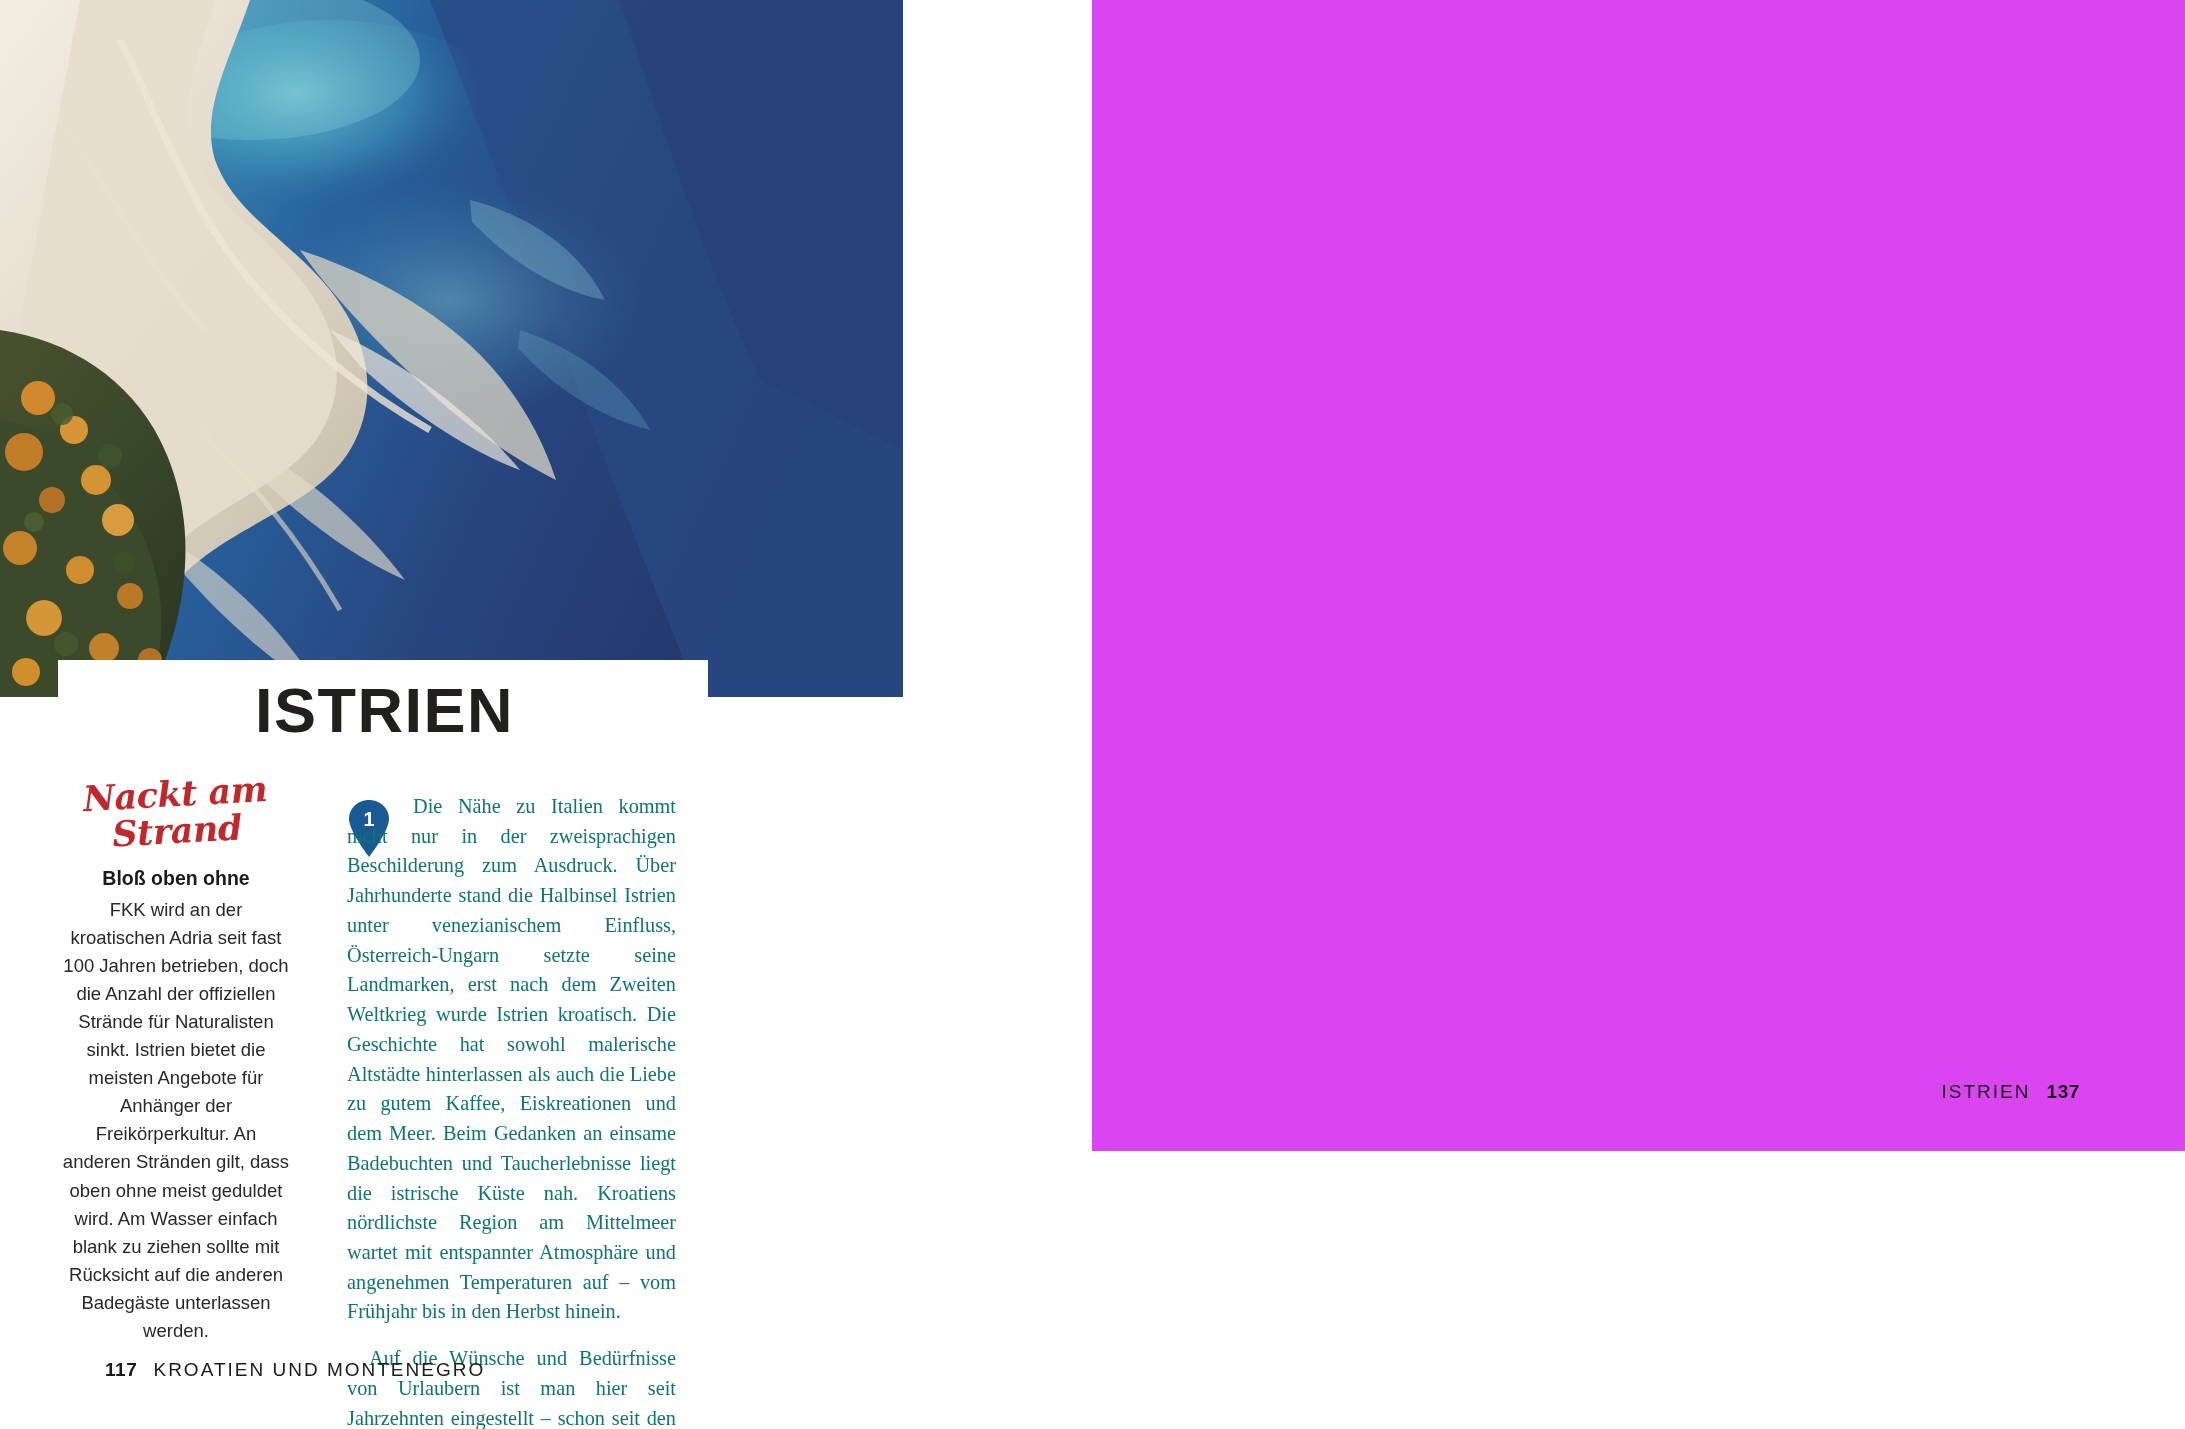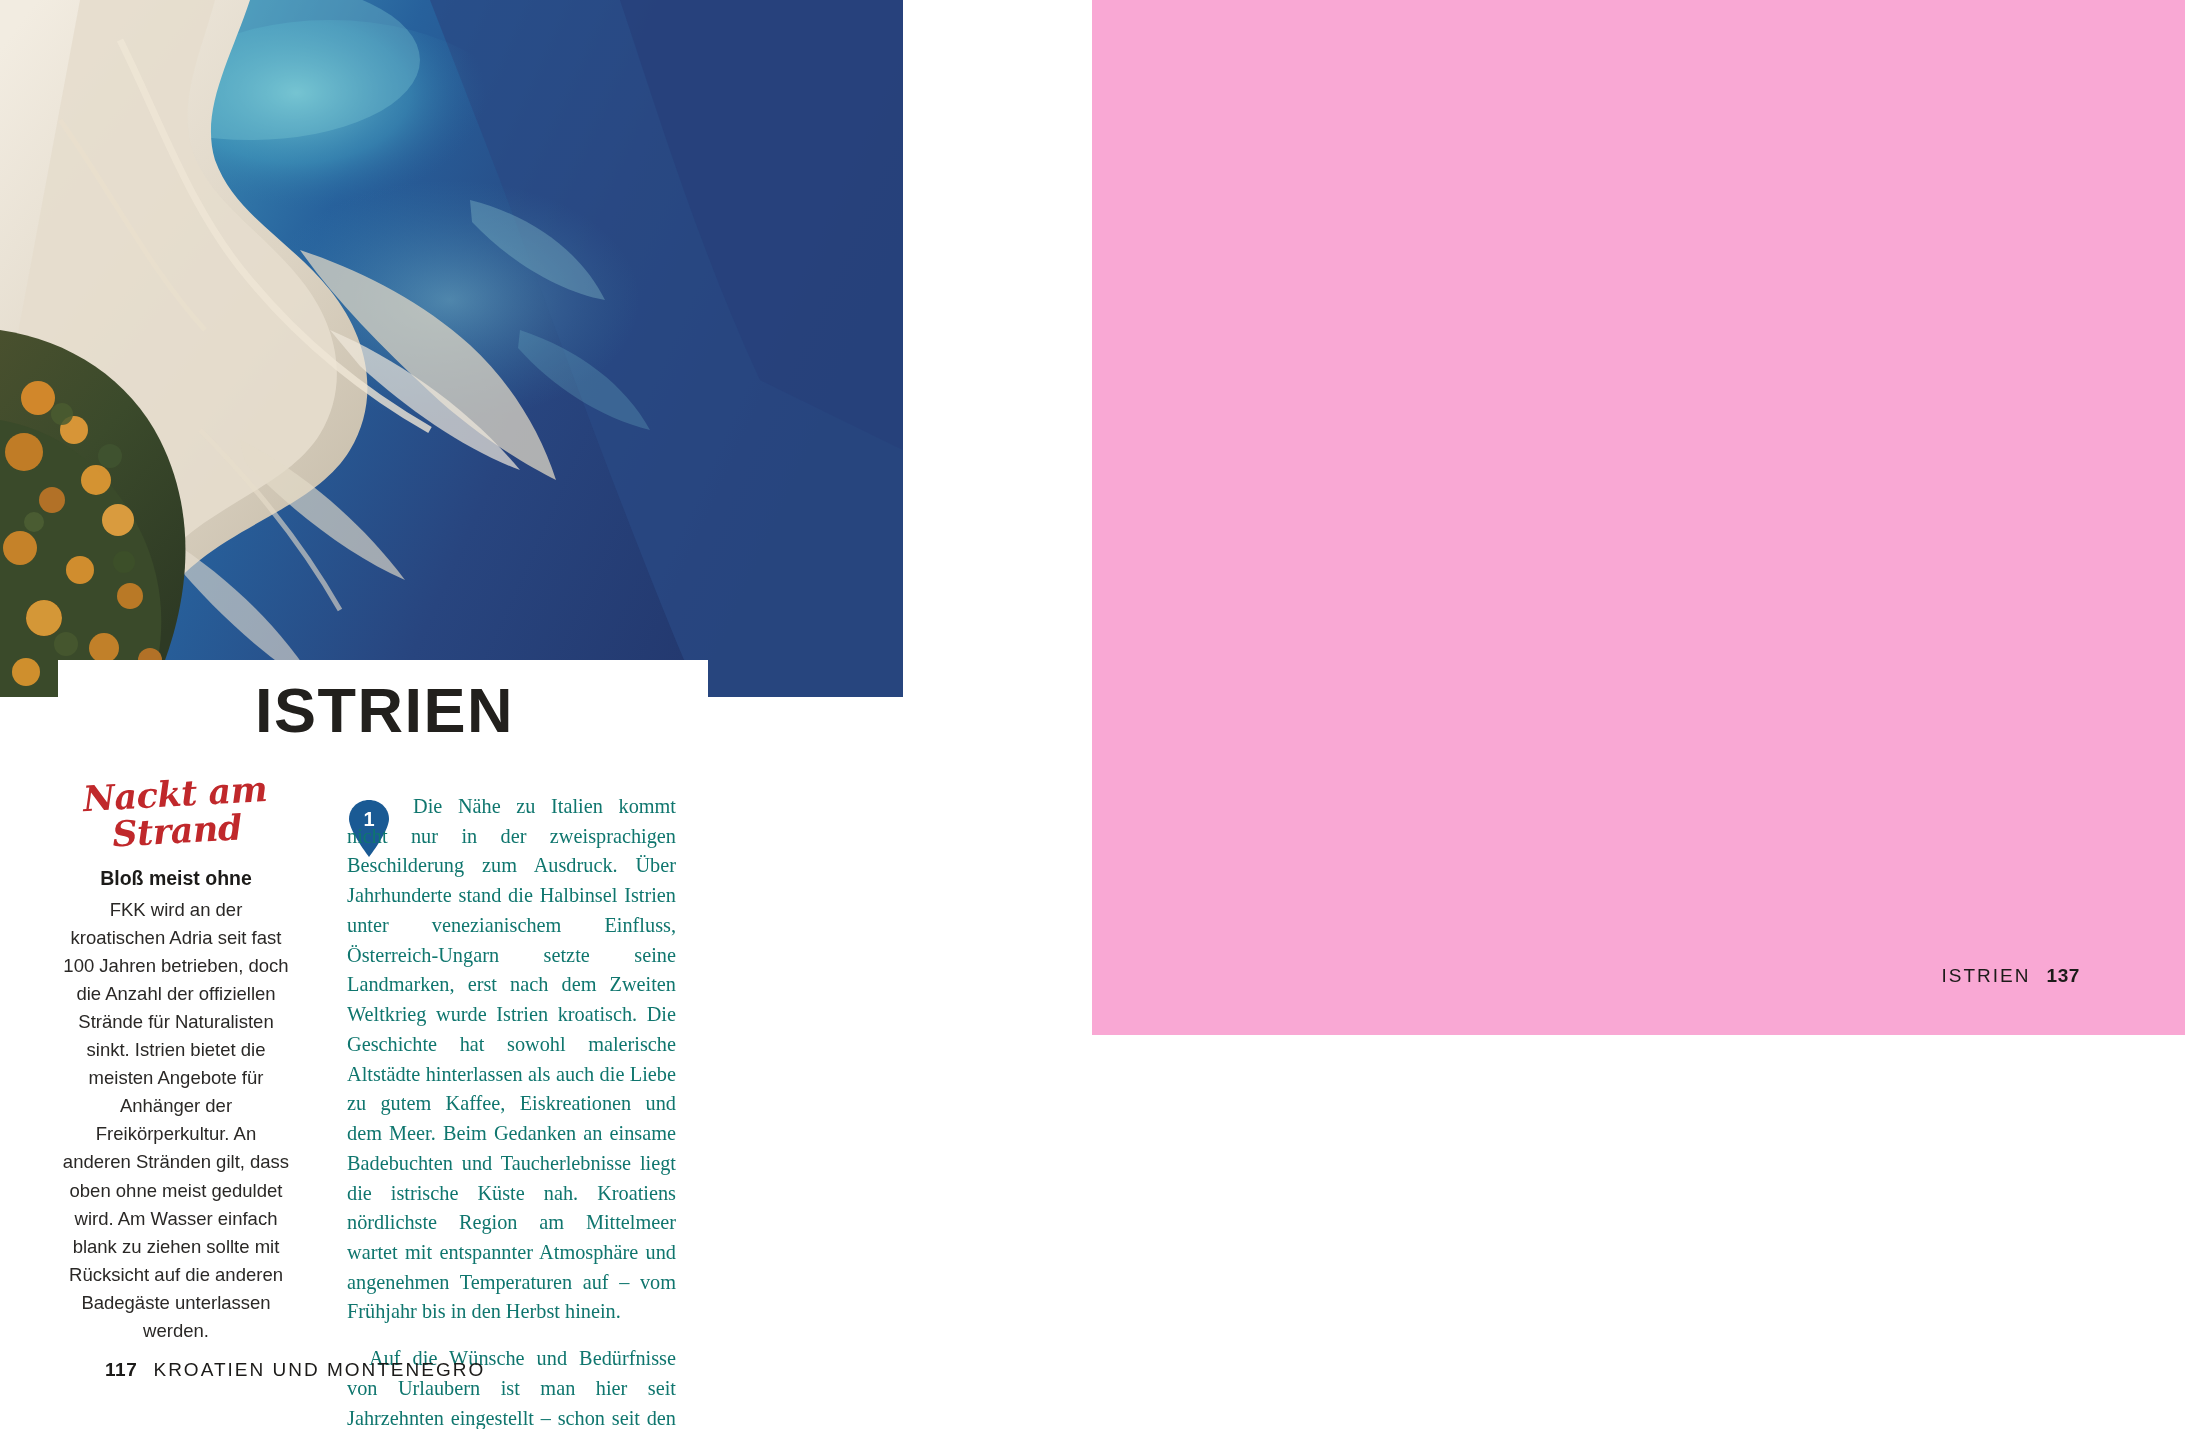--- a/index.html
+++ b/index.html
@@ -85,21 +85,21 @@
     line-height:1.465;
     color:#0f766e;
     text-align:justify;
     margin:17px;
     hyphens:manual;
   }
   .first-para{text-indent:0;}
   .first-para .lead-pad{display:inline-block;width:66px;}
 
   
-  .page-right{position:absolute;left:1092px;top:0;width:1093px;height:1035px;background:#f9a8d4;}
+  .page-right{position:absolute;left:1092px;top:0;width:1093px;height:1151px;background:#d946ef;}
 
   
   .footer{
     position:absolute;bottom:48px;
     font-family:"Liberation Sans", sans-serif;
     font-size:19px;
     color:#1c1b19;
     letter-spacing:2.0px;
     white-space:nowrap;
   }
@@ -206,21 +206,21 @@
     </div>
 
     <div class="title-plate"></div>
     <div class="chapter-title">ISTRIEN</div>
 
     <div class="sidebar">
       <div class="script-title">
         <span>Nackt am</span><br>
         <span>Strand</span>
       </div>
-      <p class="sidebar-sub">Bloß meist ohne</p>
+      <p class="sidebar-sub">Bloß oben ohne</p>
       <p class="sidebar-body">FKK wird an der kroatischen Adria seit fast 100 Jahren betrieben, doch die Anzahl der offiziellen Strände für Naturalisten sinkt. Istrien bietet die meisten Angebote für Anhänger der Freikörperkultur. An anderen Stränden gilt, dass oben ohne meist geduldet wird. Am Wasser einfach blank zu ziehen sollte mit Rücksicht auf die anderen Badegäste unterlassen werden.</p>
     </div>
 
     <div class="pin">
       <svg width="44" height="58" viewBox="0 0 44 58" aria-hidden="true">
         <path d="M22,57 C22,57 42,31 42,19 C42,8.5 33.2,0 22,0 C10.8,0 2,8.5 2,19 C2,31 22,57 22,57 Z" fill="#1a5a94"></path>
         <text x="22" y="26" text-anchor="middle" font-family="Liberation Sans, sans-serif" font-size="20" font-weight="700" fill="#ffffff">1</text>
       </svg>
     </div>
 

